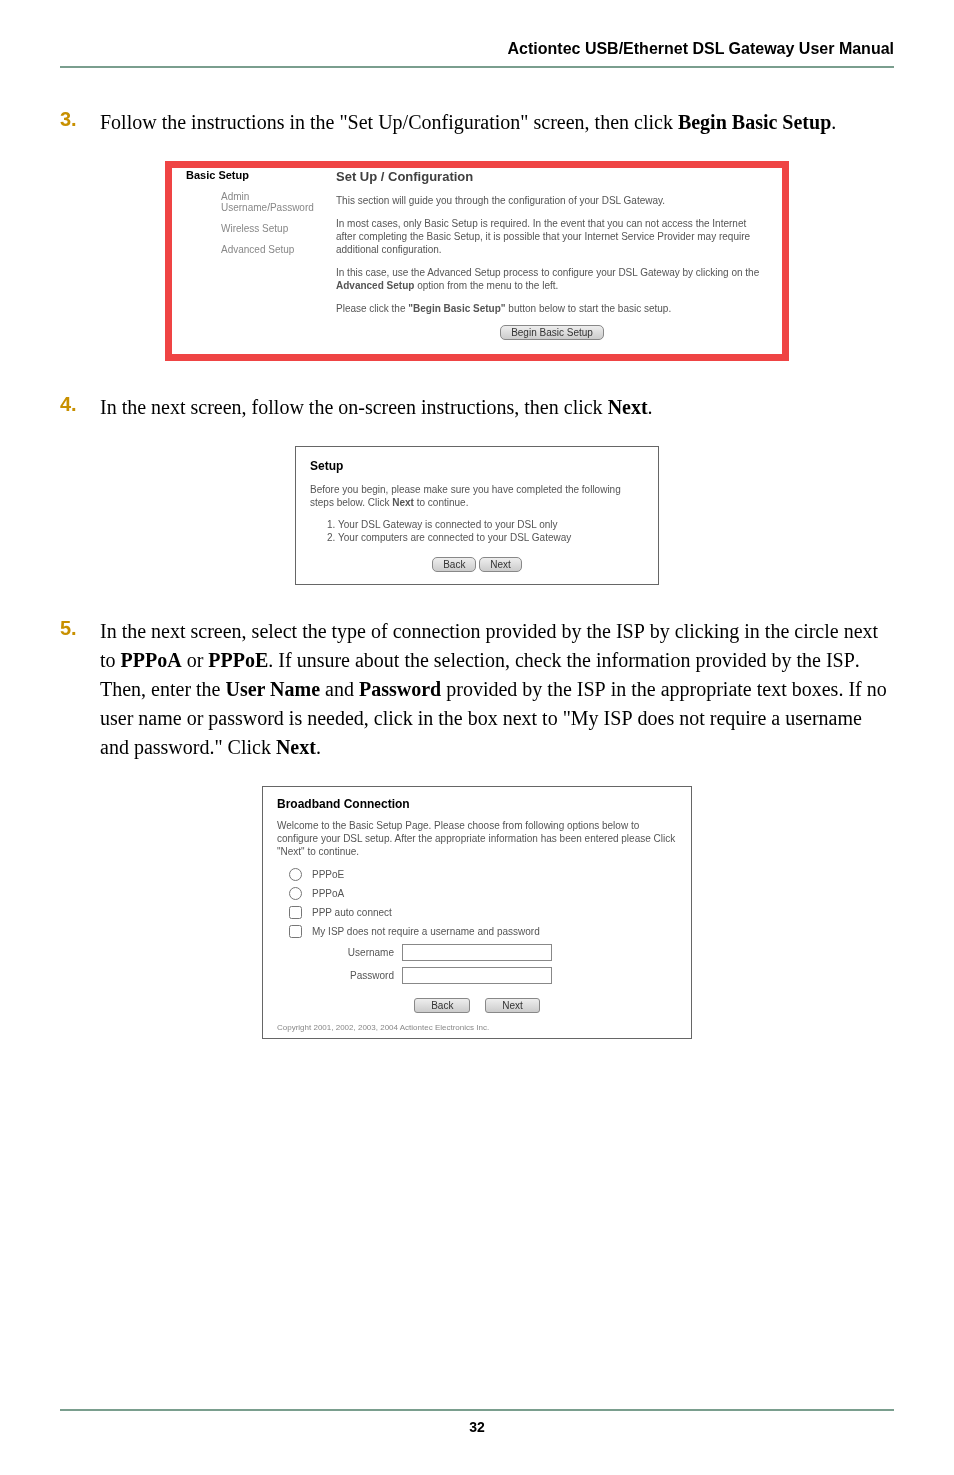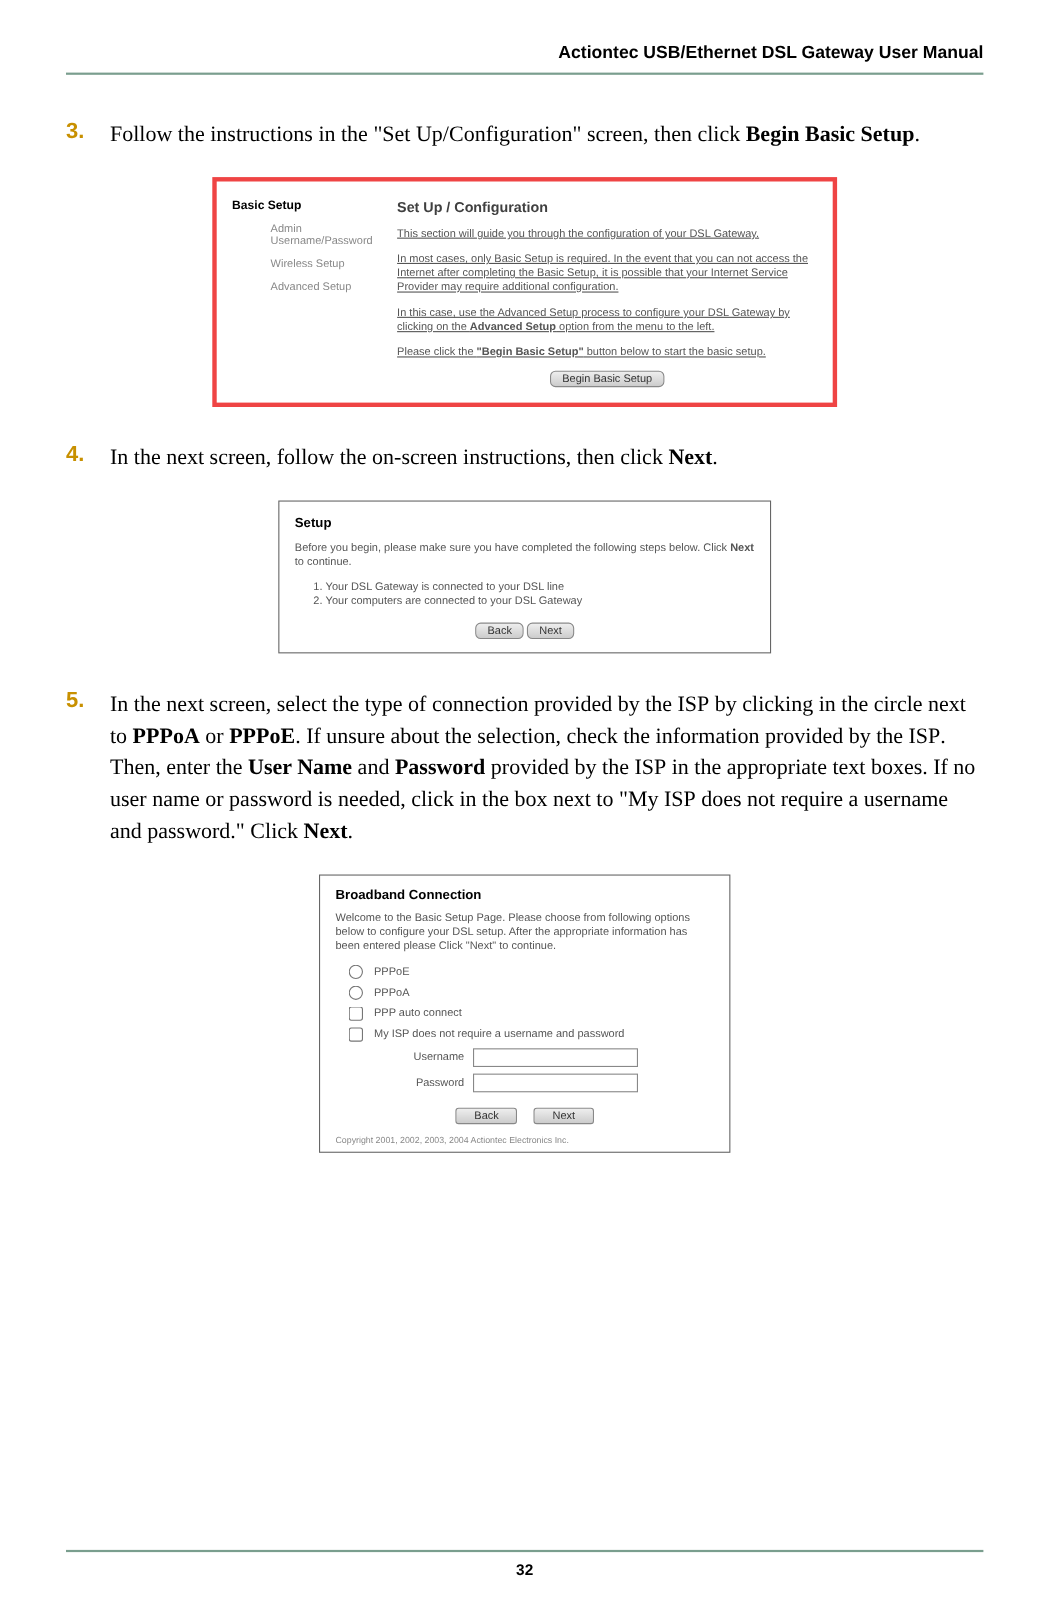--- a/index.html
+++ b/index.html
@@ -41,24 +41,24 @@
       flex: 1;
     }
     .bold { font-weight: bold; }
     .screenshot-wrap {
       display: flex;
       justify-content: center;
       margin: 12px 0 32px 0;
     }
     
     .ss1 {
-      border: 4px solid #ef4444;
-      width: 568px;
-      background: #fff;
-      padding: 16px 14px 14px 14px;
+      border: 7px solid #ef4444;
+      width: 624px;
+      background: #fff;
+      padding: 1px 14px 14px 14px;
       font-family: Verdana, Arial, sans-serif;
       font-size: 10px;
       color: #555;
       display: flex;
     }
     .ss1-sidebar {
       width: 150px;
       flex-shrink: 0;
     }
     .ss1-sidebar .side-title {
@@ -72,56 +72,56 @@
       margin-bottom: 10px;
       margin-left: 35px;
     }
     .ss1-content { flex: 1; }
     .ss1-content .c-title {
       font-weight: bold;
       color: #404040;
       font-size: 13px;
       margin-bottom: 10px;
     }
-    .ss1-content p { margin-bottom: 10px; line-height: 1.3; text-decoration: underline; }
+    .ss1-content p { margin-bottom: 10px; line-height: 1.3; }
     .ss1-content .btn-row { text-align: center; }
     .ss-btn {
       display: inline-block;
       background: linear-gradient(#eee, #ccc);
       border: 1px solid #888;
       border-radius: 5px;
       padding: 1px 10px;
       font-size: 10px;
       color: #333;
       font-family: Verdana, Arial, sans-serif;
     }
     
     .ss2 {
       border: 1px solid #666;
-      width: 448px;
+      width: 364px;
       background: #fff;
       padding: 12px 14px;
       font-family: Verdana, Arial, sans-serif;
       font-size: 10px;
       color: #555;
     }
     .ss2 .c-title {
       font-weight: bold;
       color: #000;
       font-size: 12px;
       margin-bottom: 10px;
     }
     .ss2 p { margin-bottom: 10px; line-height: 1.3; }
     .ss2 ol { margin-left: 28px; margin-bottom: 14px; }
     .ss2 ol li { margin-bottom: 2px; }
     .ss2 .btn-row { text-align: center; }
     
     .ss3 {
       border: 1px solid #666;
-      width: 374px;
+      width: 430px;
       background: #fff;
       padding: 10px 14px 6px 14px;
       font-family: Verdana, Arial, sans-serif;
       font-size: 10px;
       color: #555;
     }
     .ss3 .c-title {
       font-weight: bold;
       color: #000;
       font-size: 12px;
@@ -197,21 +197,21 @@
     </div>
   </div>
 
   <div class="screenshot-wrap">
     <div class="ss2">
       <div class="c-title">Setup</div>
       <p>
         <span>Before you begin, please make sure you have completed the following steps below. Click </span><b>Next</b><span> to continue.</span>
       </p>
       <ol>
-        <li>Your DSL Gateway is connected to your DSL line</li>
+        <li>Your DSL Gateway is connected to your DSL only</li>
         <li>Your computers are connected to your DSL Gateway</li>
       </ol>
       <div class="btn-row">
         <span class="ss-btn">Back</span>
         <span class="ss-btn">Next</span>
       </div>
     </div>
   </div>
 
   <div class="step">

